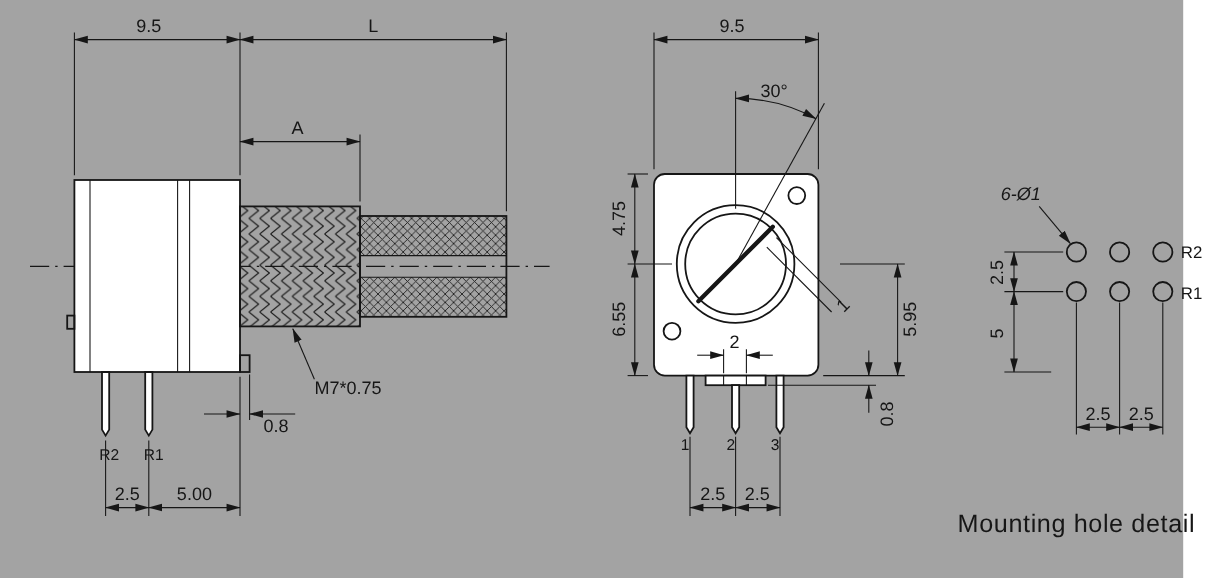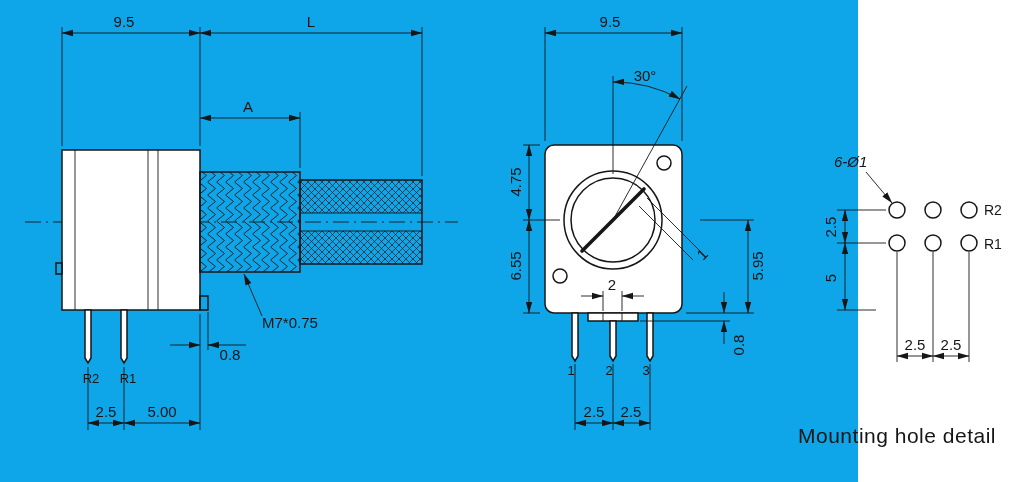--- a/index.html
+++ b/index.html
@@ -1,17 +1,17 @@
 <!DOCTYPE html>
 <html><head>
 <meta charset="utf-8">
 <style>
   html,body{margin:0;padding:0;background:#ffffff;}
   .canvas{
-    position:relative;width:858px;height:482px;background:#0ea5e9;
+    position:relative;width:986px;height:482px;background:#a3a3a3;
     font-family:"Liberation Sans", sans-serif;
   }
   svg{display:block;}
   .outline{stroke:#161616;stroke-width:1.5;fill:none;}
   .outline-f{stroke:#161616;stroke-width:1.5;fill:#ffffff;}
   .thin{stroke:#161616;stroke-width:0.9;fill:none;}
   .dim{stroke:#161616;stroke-width:0.9;fill:none;}
   .cl{stroke:#161616;stroke-width:0.9;fill:none;stroke-dasharray:16 5 2 5;}
   .slot{stroke:#161616;stroke-width:3.6;stroke-linecap:round;}
   text{fill:#161616;font-family:"Liberation Sans", sans-serif;font-size:15px;}

